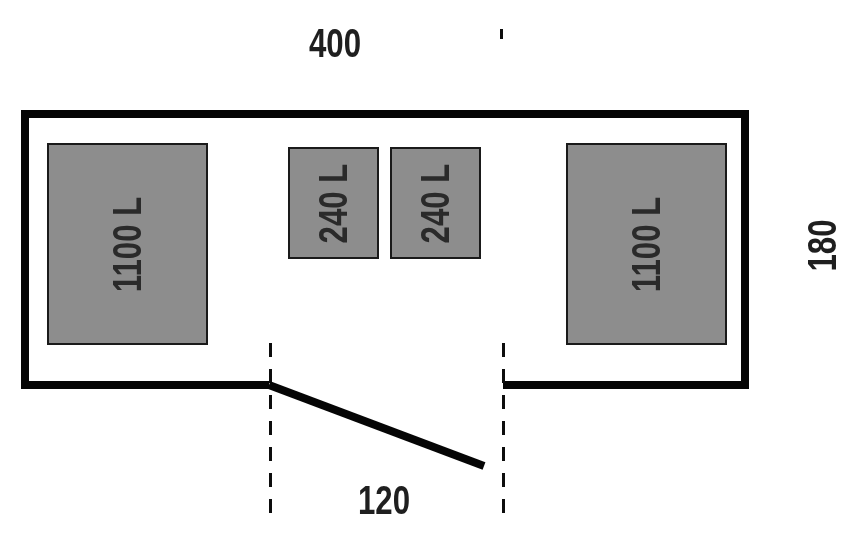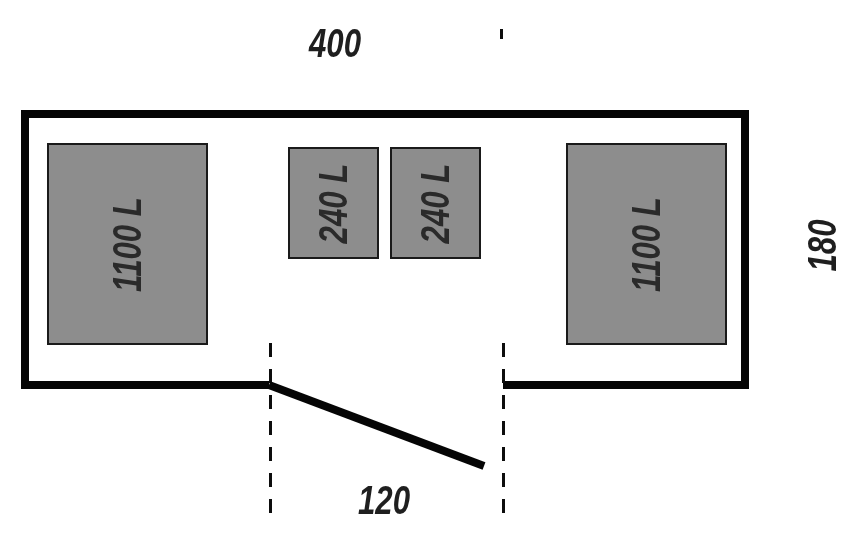--- a/index.html
+++ b/index.html
@@ -14,21 +14,20 @@
   html, body {
     background: var(--background);
     font-family: "Liberation Sans", sans-serif;
   }
   .canvas {
     position: relative;
     width: 858px;
     height: 544px;
     background: var(--background);
     overflow: hidden;
-    font-style: italic;
   }
   
   .dim-label {
     position: absolute;
     font-weight: bold;
     font-size: 40px;
     color: var(--label-text);
     text-align: center;
     transform: scaleX(0.78);
     letter-spacing: 0;

